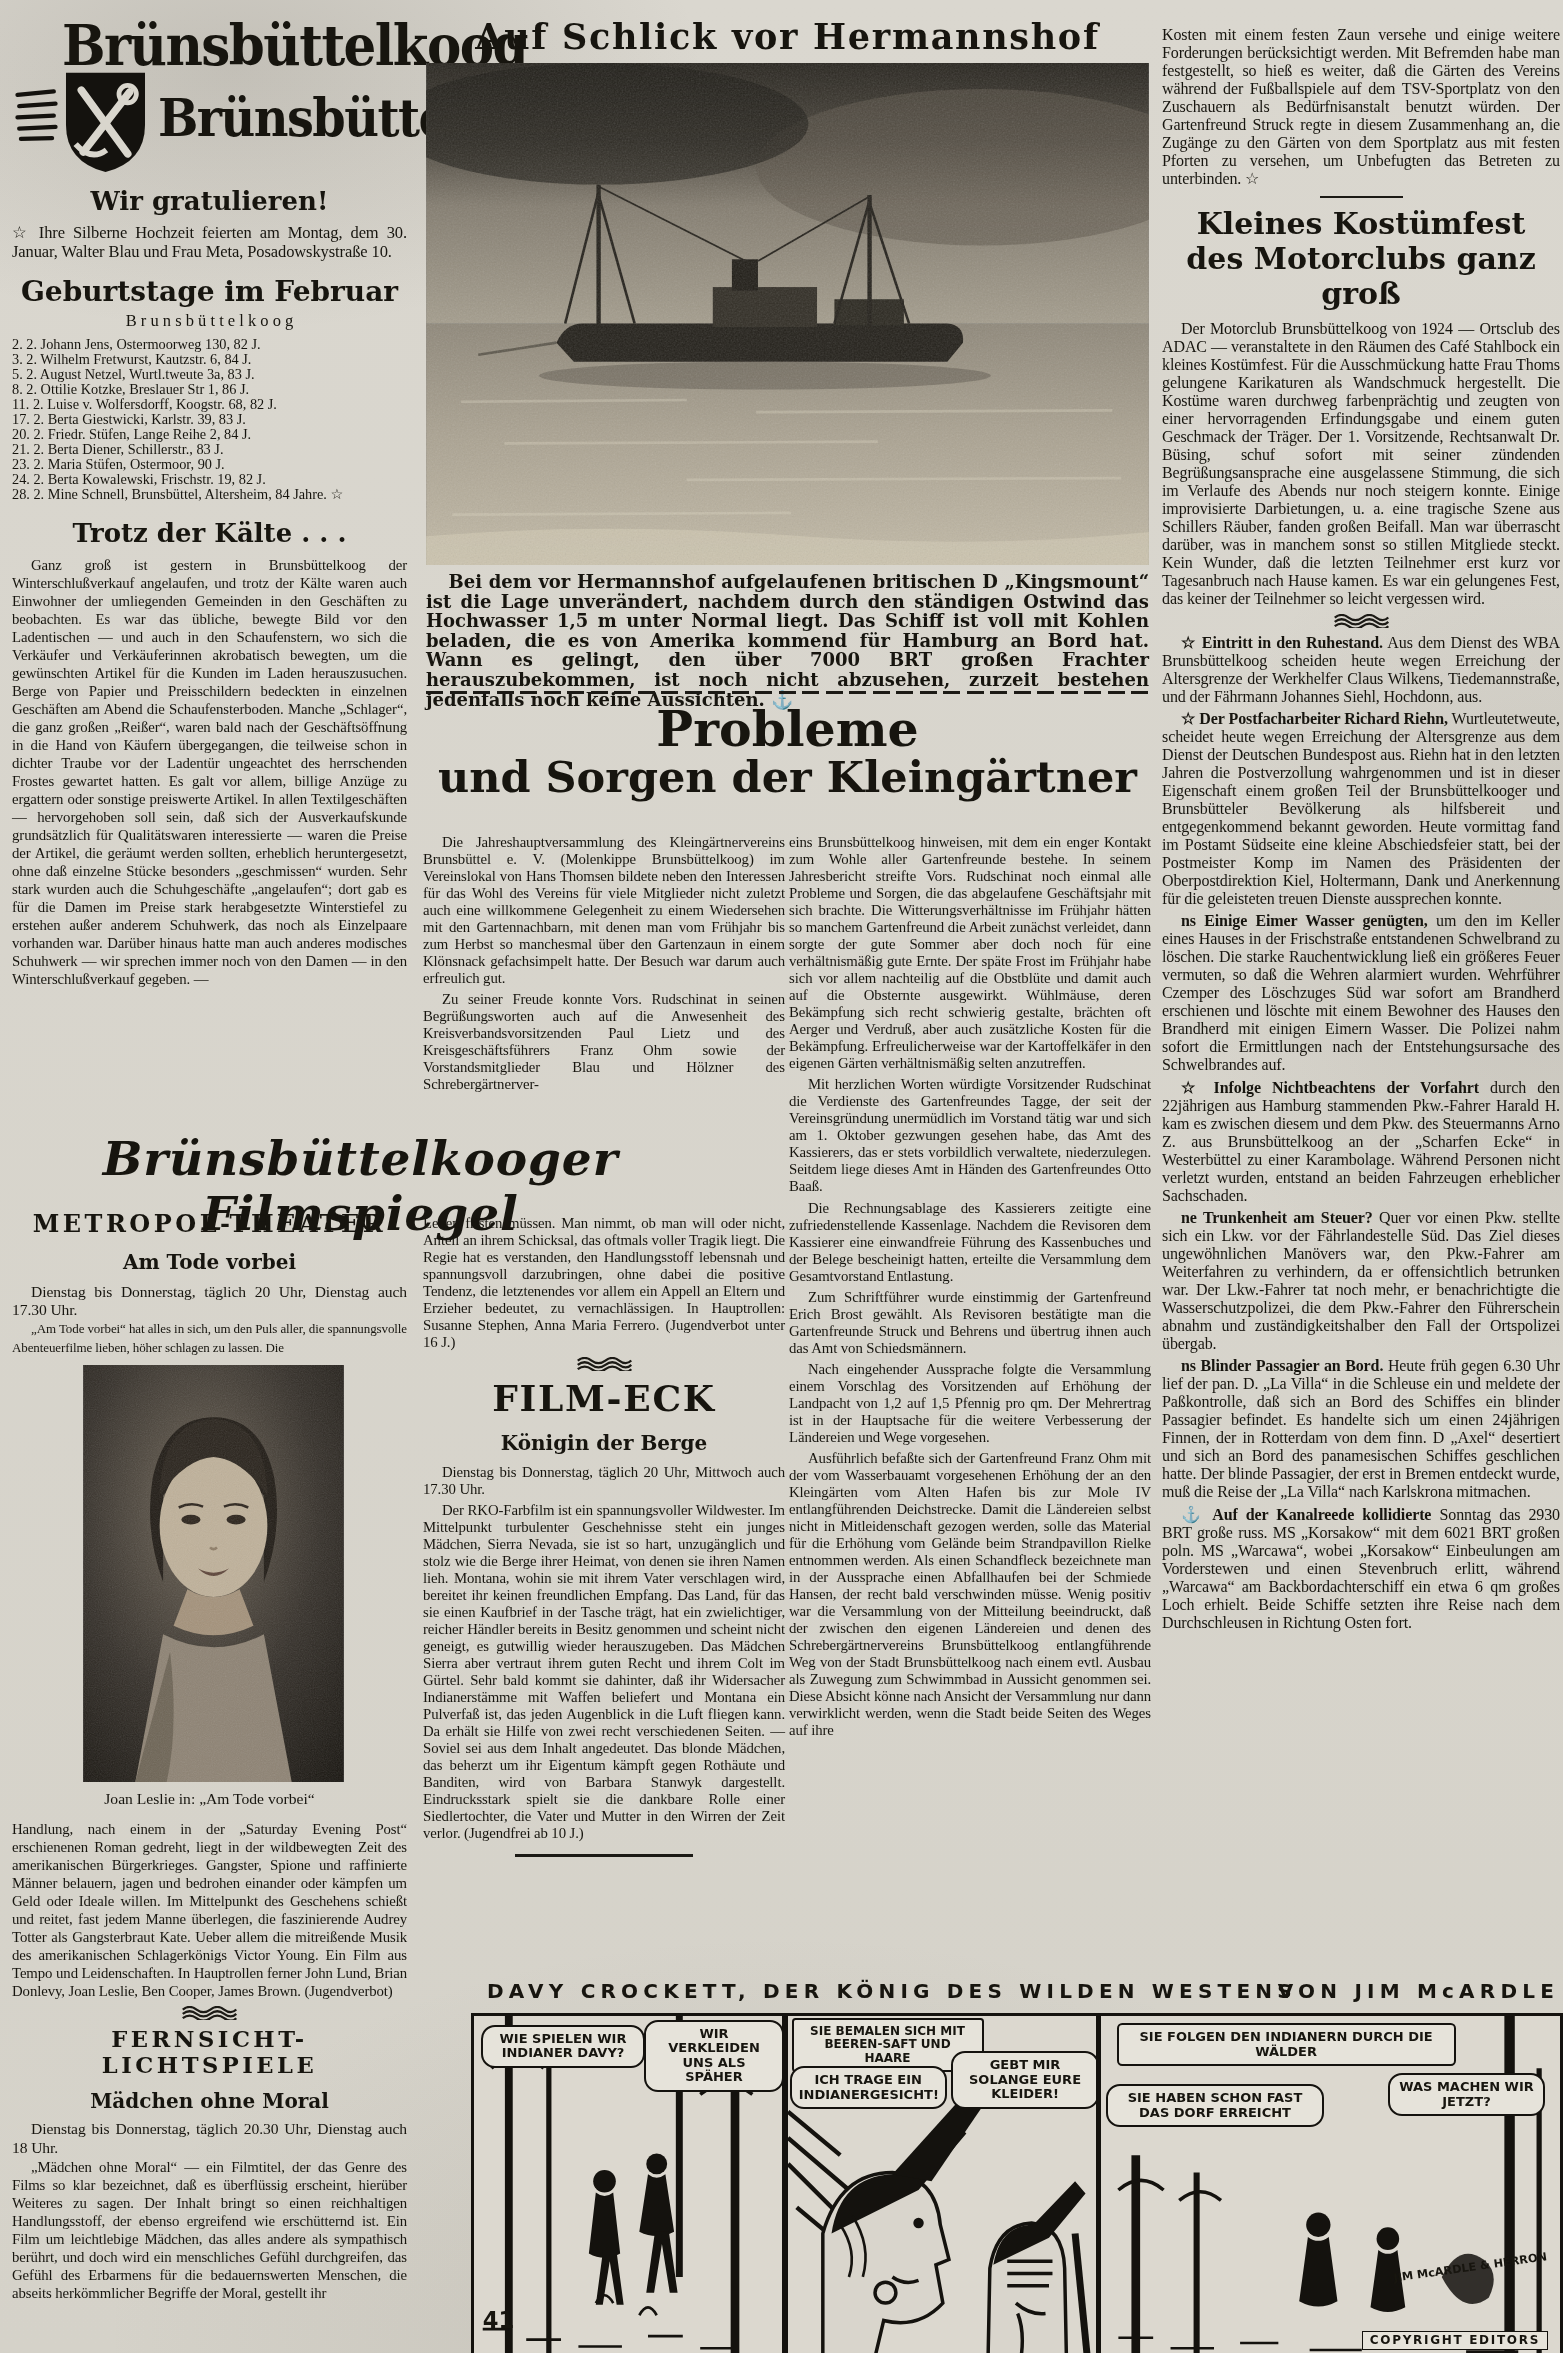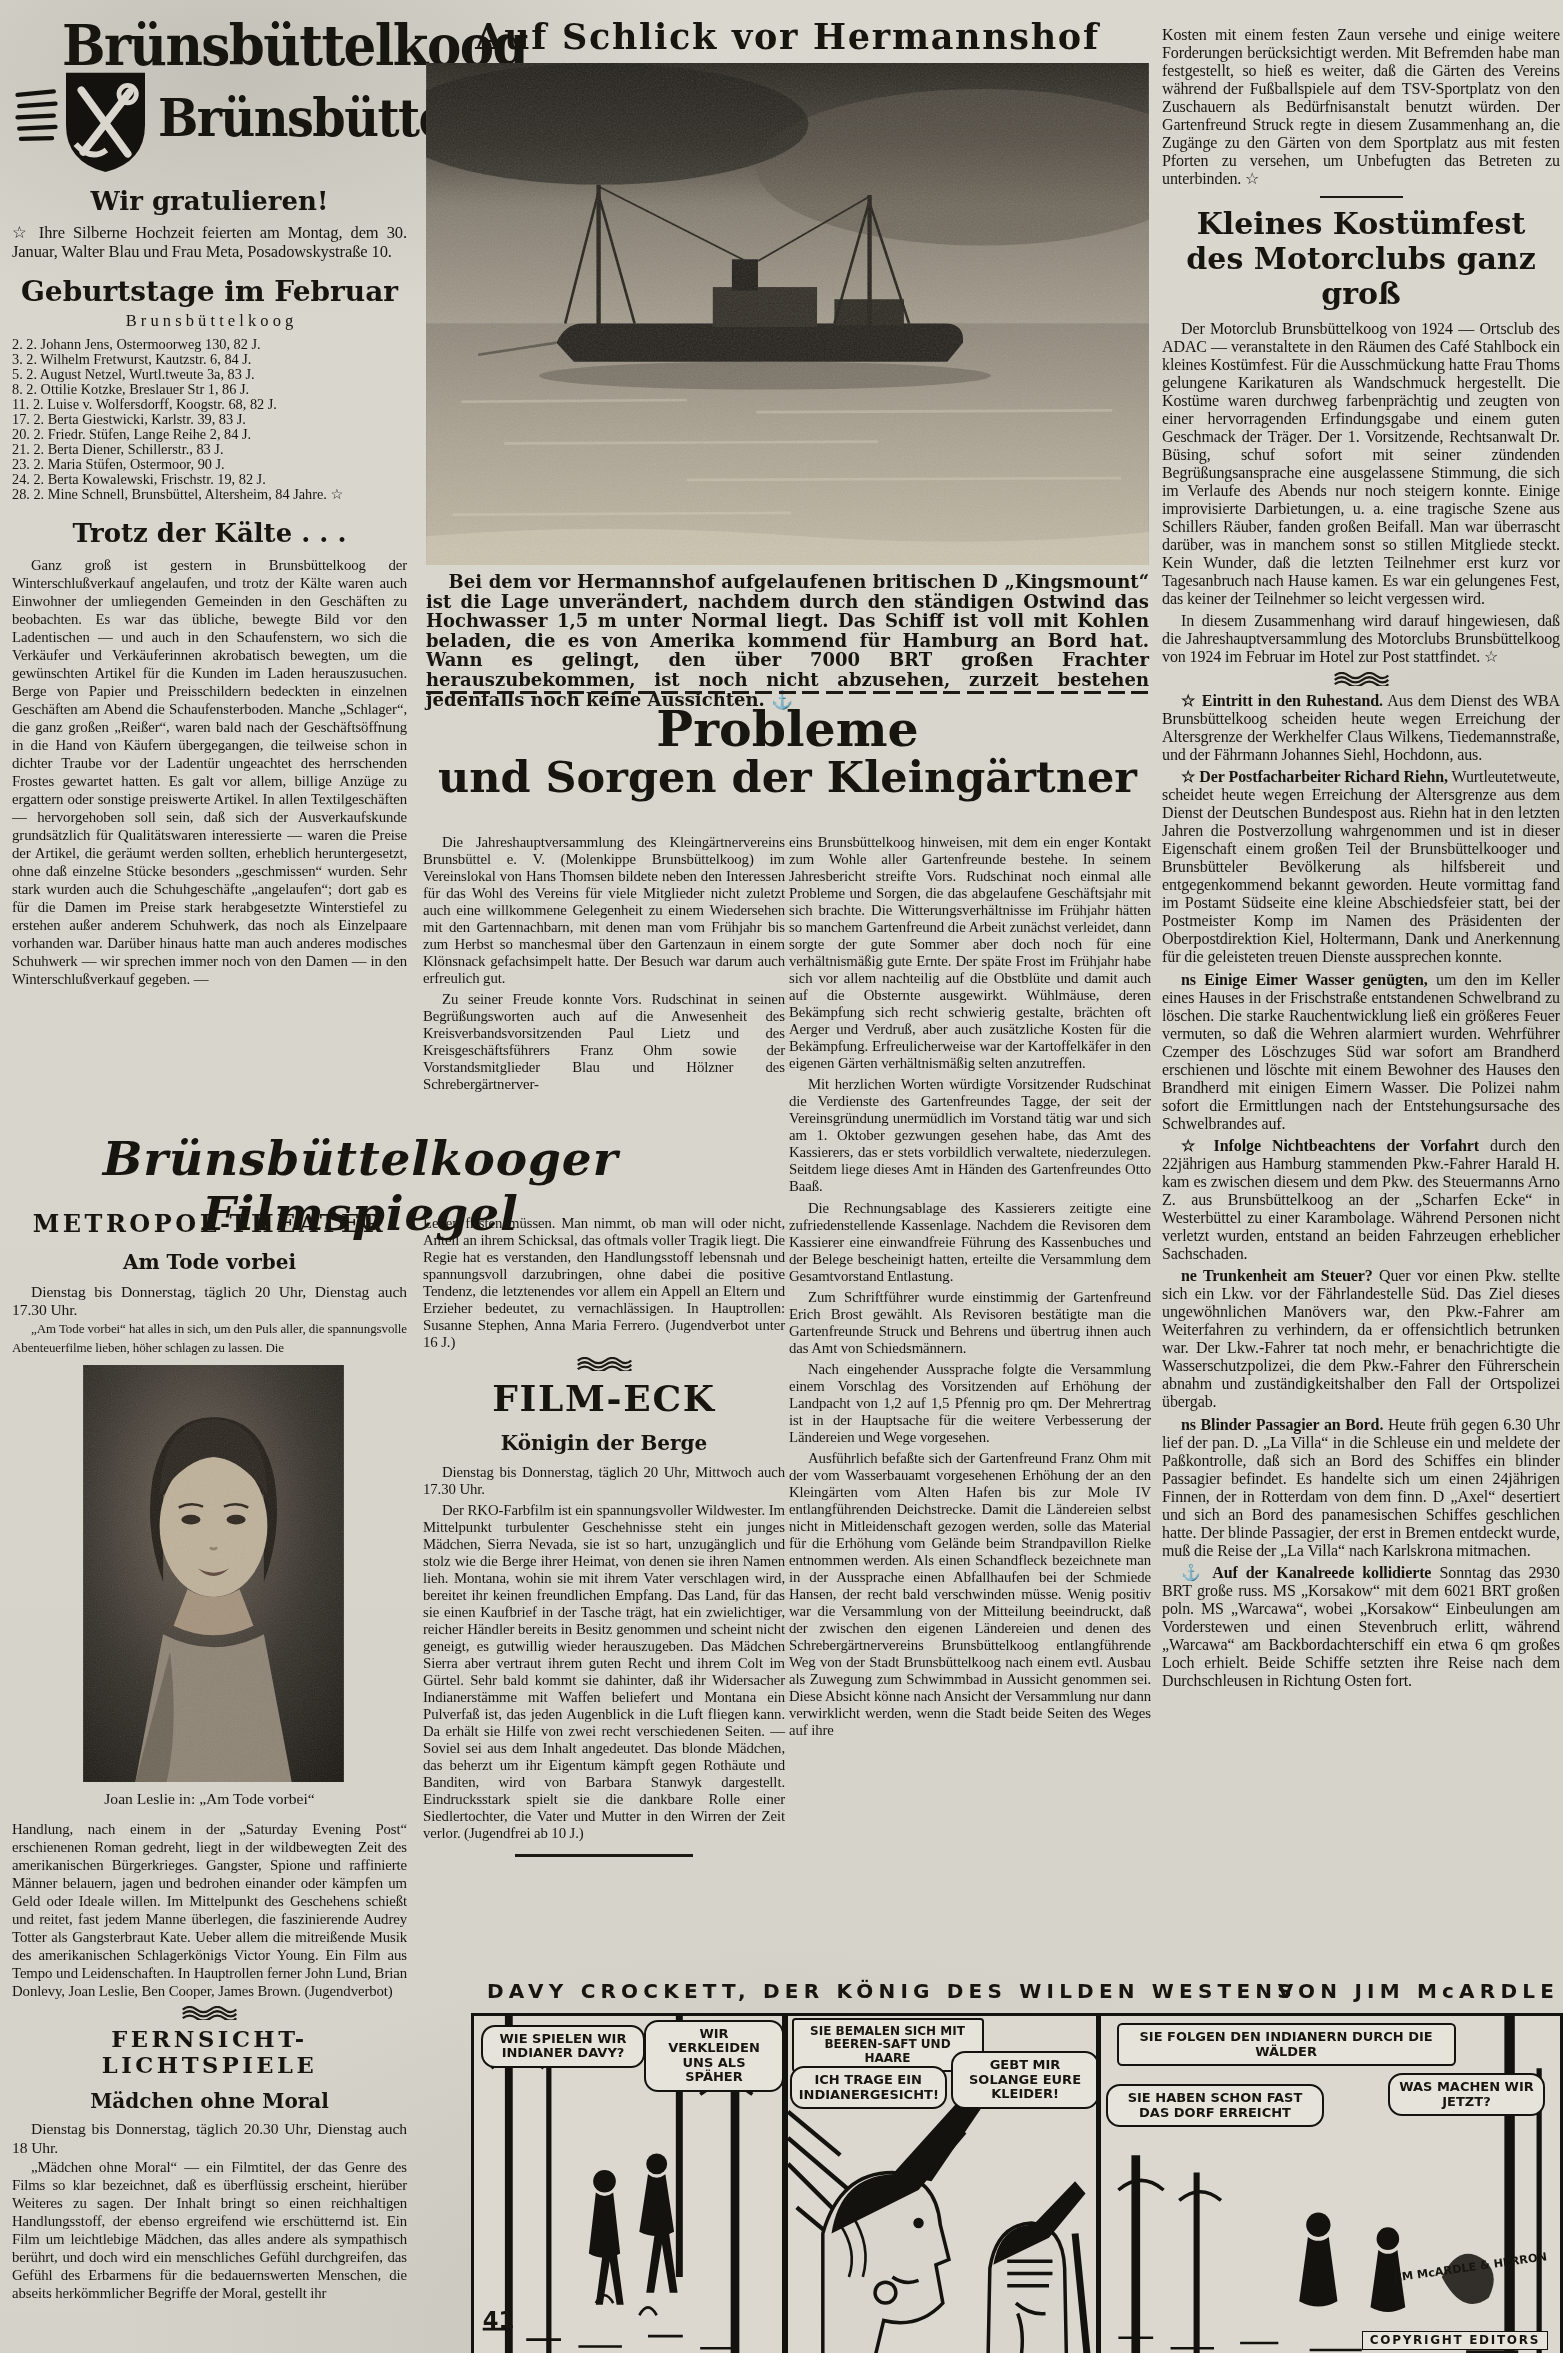--- a/index.html
+++ b/index.html
@@ -234,21 +234,20 @@
     <p class="just body-c ind">Nach eingehender Aussprache folgte die Versammlung einem Vorschlag des Vorsitzenden auf Erhöhung der Landpacht von 1,2 auf 1,5 Pfennig pro qm. Der Mehrertrag ist in der Hauptsache für die weitere Verbesserung der Ländereien und Wege vorgesehen.</p>
     <p class="just body-c ind">Ausführlich befaßte sich der Gartenfreund Franz Ohm mit der vom Wasserbauamt vorgesehenen Erhöhung der an den Kleingärten vom Alten Hafen bis zur Mole IV entlangführenden Deichstrecke. Damit die Ländereien selbst nicht in Mitleidenschaft gezogen werden, solle das Material für die Erhöhung vom Gelände beim Strandpavillon Rielke entnommen werden. Als einen Schandfleck bezeichnete man in der Aussprache einen Abfallhaufen bei der Schmiede Hansen, der recht bald verschwinden müsse. Wenig positiv war die Versammlung von der Mitteilung beeindruckt, daß der zwischen den eigenen Ländereien und denen des Schrebergärtnervereins Brunsbüttelkoog entlangführende Weg von der Stadt Brunsbüttelkoog nach einem evtl. Ausbau als Zuwegung zum Schwimmbad in Aussicht genommen sei. Diese Absicht könne nach Ansicht der Versammlung nur dann verwirklicht werden, wenn die Stadt beide Seiten des Weges auf ihre</p>
   </div>
 
   <div class="abs" style="left:1162px;top:26px;width:398px;">
     <p class="just body-r">Kosten mit einem festen Zaun versehe und einige weitere Forderungen berücksichtigt werden. Mit Befremden habe man festgestellt, so hieß es weiter, daß die Gärten des Vereins während der Fußballspiele auf dem TSV-Sportplatz von den Zuschauern als Bedürfnisanstalt benutzt würden. Der Gartenfreund Struck regte in diesem Zusammenhang an, die Zugänge zu den Gärten von dem Sportplatz aus mit festen Pforten zu versehen, um Unbefugten das Betreten zu unterbinden.   ☆</p>
     <div class="dash-divider"></div>
     <div class="hl-serif ctr" style="font-size:30px;line-height:35px;">Kleines Kostümfest</div>
     <div class="hl-serif ctr" style="font-size:30px;line-height:35px;margin-bottom:8.7px;">des Motorclubs ganz groß</div>
     <p class="just body-r ind">Der Motorclub Brunsbüttelkoog von 1924 — Ortsclub des ADAC — veranstaltete in den Räumen des Café Stahlbock ein kleines Kostümfest. Für die Ausschmückung hatte Frau Thoms gelungene Karikaturen als Wandschmuck hergestellt. Die Kostüme waren durchweg farbenprächtig und zeugten von einer hervorragenden Erfindungsgabe und einem guten Geschmack der Träger. Der 1. Vorsitzende, Rechtsanwalt Dr. Büsing, schuf sofort mit seiner zündenden Begrüßungsansprache eine ausgelassene Stimmung, die sich im Verlaufe des Abends nur noch steigern konnte. Einige improvisierte Darbietungen, u. a. eine tragische Szene aus Schillers Räuber, fanden großen Beifall. Man war überrascht darüber, was in manchem sonst so stillen Mitgliede steckt. Kein Wunder, daß die letzten Teilnehmer erst kurz vor Tagesanbruch nach Hause kamen. Es war ein gelungenes Fest, das keiner der Teilnehmer so leicht vergessen wird.</p>
-    <p class="just body-r ind">In diesem Zusammenhang wird darauf hingewiesen, daß die Jahreshauptversammlung des Motorclubs Brunsbüttelkoog von 1924 im Februar im Hotel zur Post stattfindet.   ☆</p>
     <svg class="squiggle" width="57" height="14" viewBox="0 0 66 16">
       <g stroke="#1c1a15" stroke-width="2.6" fill="none">
         <path d="M2 4 q8 -6 16 0 t16 0 t16 0 t14 0"></path>
         <path d="M2 9 q8 -6 16 0 t16 0 t16 0 t14 0"></path>
         <path d="M2 14 q8 -6 16 0 t16 0 t16 0 t14 0"></path>
       </g>
     </svg>
     <p class="just body-r" style="text-indent:19px;"><b class="lead">☆  Eintritt in den Ruhestand.</b><span> Aus dem Dienst des WBA Brunsbüttelkoog scheiden heute wegen Erreichung der Altersgrenze der Werkhelfer Claus Wilkens, Tiedemannstraße, und der Fährmann Johannes Siehl, Hochdonn, aus.</span></p>
     <p class="just body-r" style="text-indent:19px;"><b class="lead">☆  Der Postfacharbeiter Richard Riehn,</b><span> Wurtleutetweute, scheidet heute wegen Erreichung der Altersgrenze aus dem Dienst der Deutschen Bundespost aus. Riehn hat in den letzten Jahren die Postverzollung wahrgenommen und ist in dieser Eigenschaft einem großen Teil der Brunsbüttelkooger und Brunsbütteler Bevölkerung als hilfsbereit und entgegenkommend bekannt geworden. Heute vormittag fand im Postamt Südseite eine kleine Abschiedsfeier statt, bei der Postmeister Komp im Namen des Präsidenten der Oberpostdirektion Kiel, Holtermann, Dank und Anerkennung für die geleisteten treuen Dienste aussprechen konnte.</span></p>
     <p class="just body-r" style="text-indent:19px;"><b class="lead">ns  Einige Eimer Wasser genügten,</b><span> um den im Keller eines Hauses in der Frischstraße entstandenen Schwelbrand zu löschen. Die starke Rauchentwicklung ließ ein größeres Feuer vermuten, so daß die Wehren alarmiert wurden. Wehrführer Czemper des Löschzuges Süd war sofort am Brandherd erschienen und löschte mit einem Bewohner des Hauses den Brandherd mit einigen Eimern Wasser. Die Polizei nahm sofort die Ermittlungen nach der Entstehungsursache des Schwelbrandes auf.</span></p>

